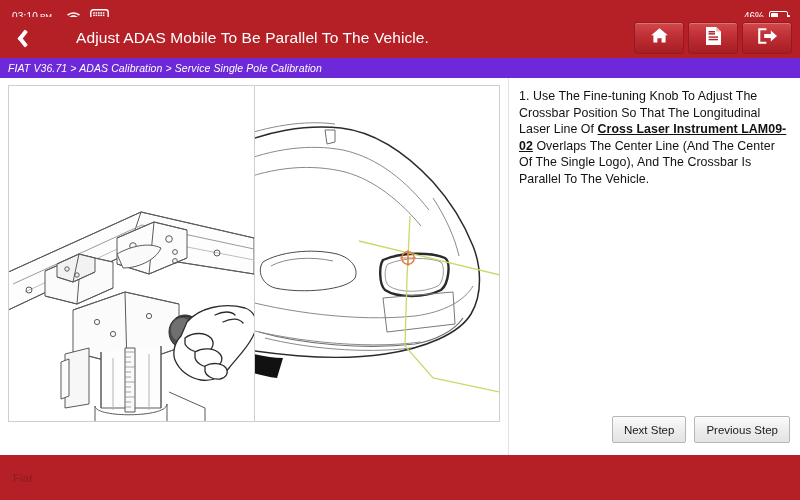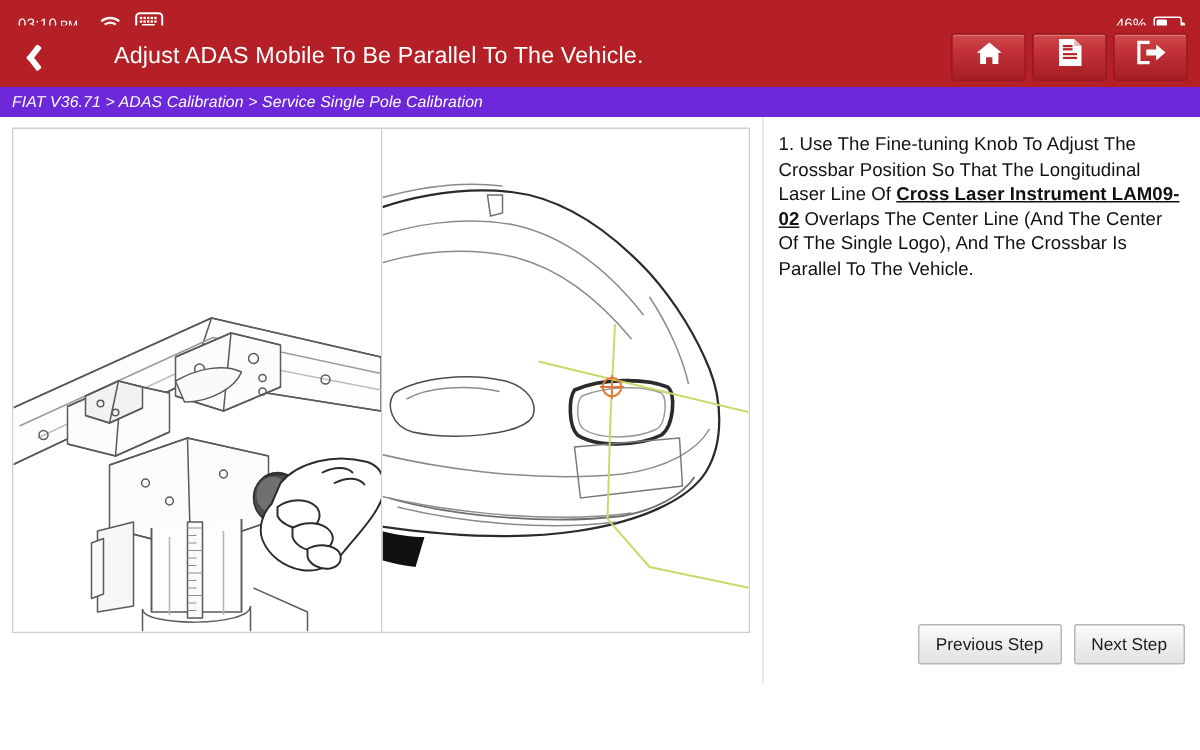--- a/index.html
+++ b/index.html
@@ -489,21 +489,24 @@
 
       </div>
     </div>
 
     <div class="text-pane">
       <div class="instruction">
         <span>1. Use The Fine-tuning Knob To Adjust The Crossbar Position So That The Longitudinal Laser Line Of </span><span class="em">Cross Laser Instrument LAM09-02</span><span> Overlaps The Center Line (And The Center Of The Single Logo), And The Crossbar Is Parallel To The Vehicle.</span>
       </div>
 
       <div class="step-btns">
+        <div class="step-btn">Next Step</div>
         <div class="step-btn">Previous Step</div>
-        <div class="step-btn">Next Step</div>
       </div>
     </div>
 
   </div>
 
+  <div class="footer">
+    <span class="footer-brand">Fiat</span>
+  </div>
 
 </div>
 
 </body></html>

